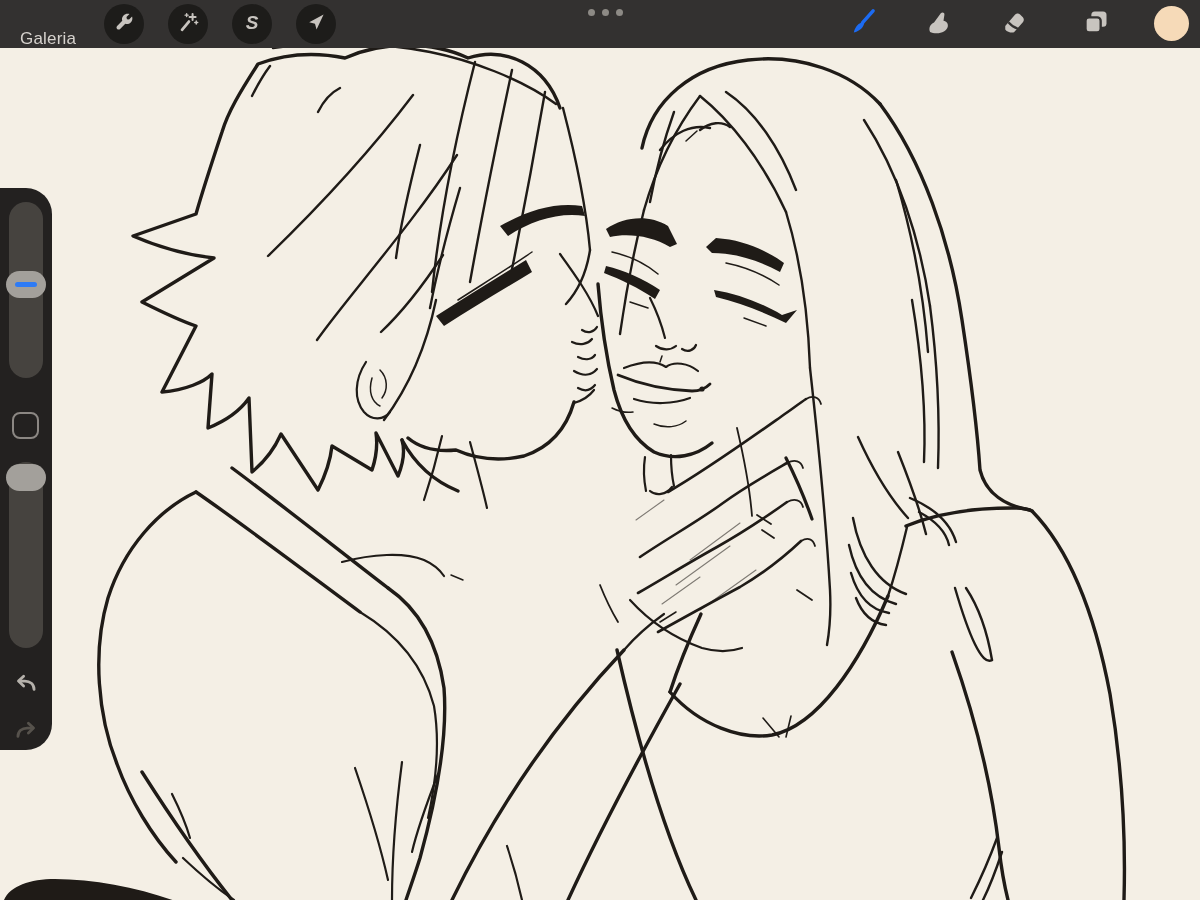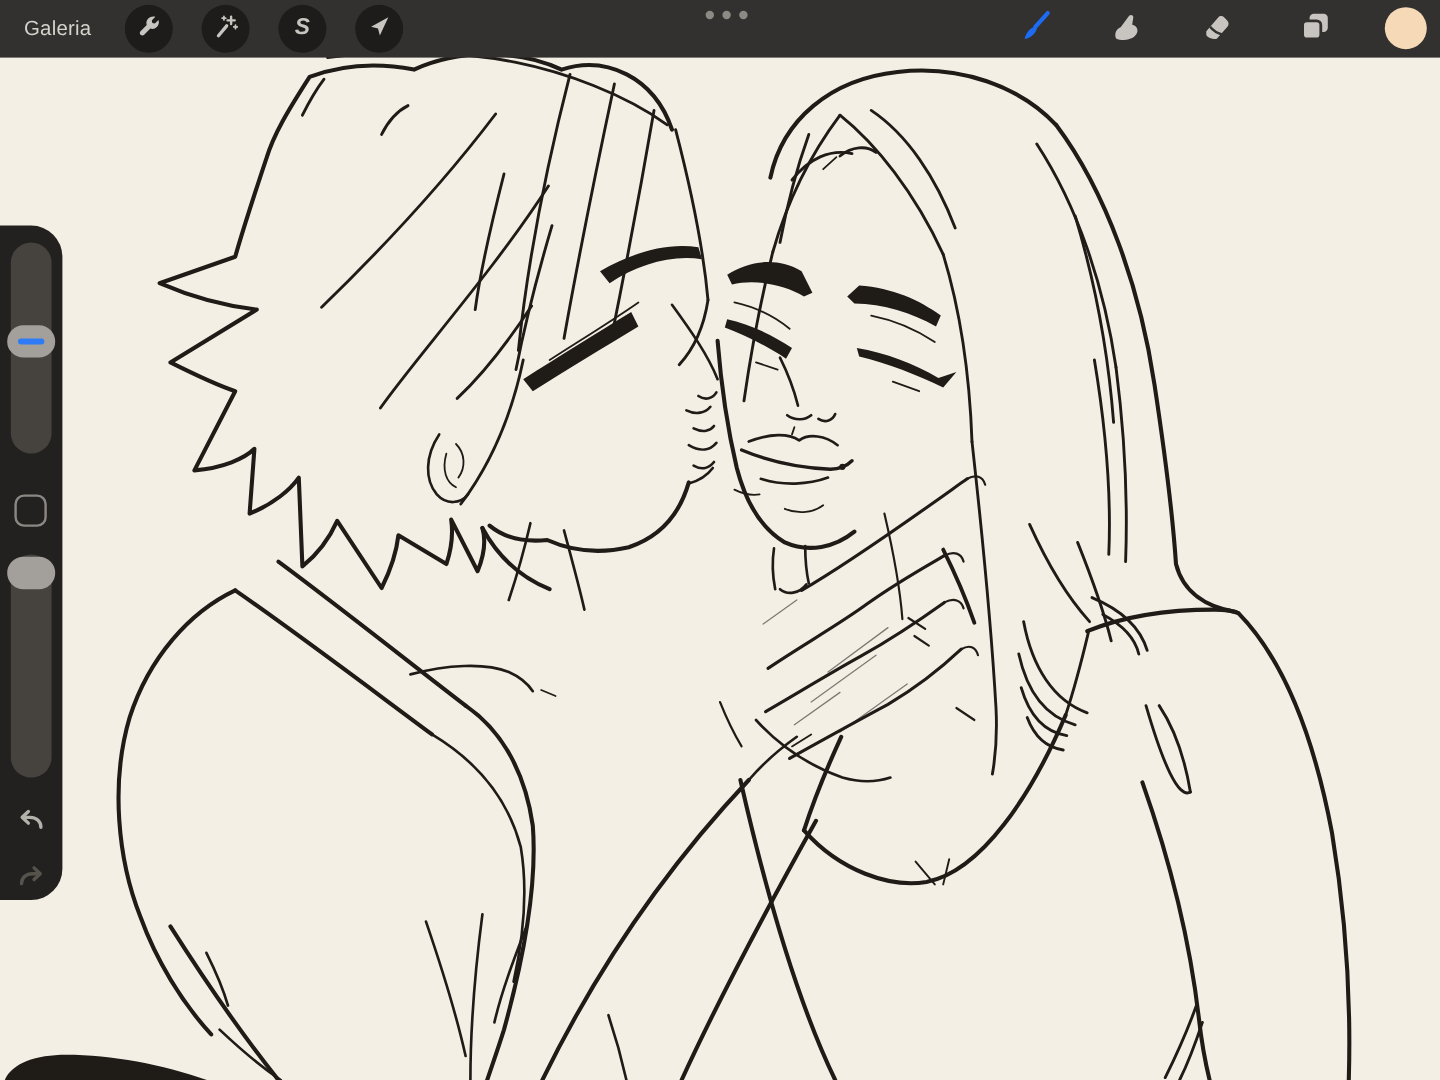--- a/index.html
+++ b/index.html
@@ -4,21 +4,21 @@
 <style>
   html,body{margin:0;padding:0;}
   body{width:1200px;height:900px;overflow:hidden;background:#f4efe5;font-family:"Liberation Sans",sans-serif;}
   .screen{position:relative;width:1200px;height:900px;}
 
   
   .artwork{position:absolute;left:0;top:0;width:1200px;height:900px;display:block;}
 
   
   .topbar{position:absolute;left:0;top:0;width:1200px;height:48px;background:#333130;z-index:10;}
-  .gallery-btn{position:absolute;left:20px;top:0;height:48px;line-height:48px;color:#d6d2cd;font-size:17px;letter-spacing:.2px;cursor:default;}
+  .gallery-btn{position:absolute;left:20px;top:15px;height:48px;line-height:48px;color:#d6d2cd;font-size:17px;letter-spacing:.2px;cursor:default;}
   .tool-circle{position:absolute;top:4px;width:40px;height:40px;border-radius:50%;background:#1d1c1a;display:flex;align-items:center;justify-content:center;}
   .tc-1{left:104px;} .tc-2{left:168px;} .tc-3{left:232px;} .tc-4{left:296px;}
   .sel-s{font-size:19px;font-weight:bold;font-style:italic;color:#c8c4bf;transform:translateY(-1px);}
   .menu-dots{position:absolute;left:586px;top:7px;display:flex;gap:7px;padding:2px;}
   .menu-dots .dot{width:7px;height:7px;border-radius:50%;background:#8d8a85;}
   .right-tool{position:absolute;top:10px;width:28px;height:28px;display:flex;align-items:center;justify-content:center;}
   .rt-brush{left:848px;} .rt-smudge{left:924px;} .rt-erase{left:1000px;} .rt-layers{left:1082px;}
   .color-swatch{position:absolute;left:1154px;top:6px;width:35px;height:35px;border-radius:50%;background:#f6dab8;}
 
   

